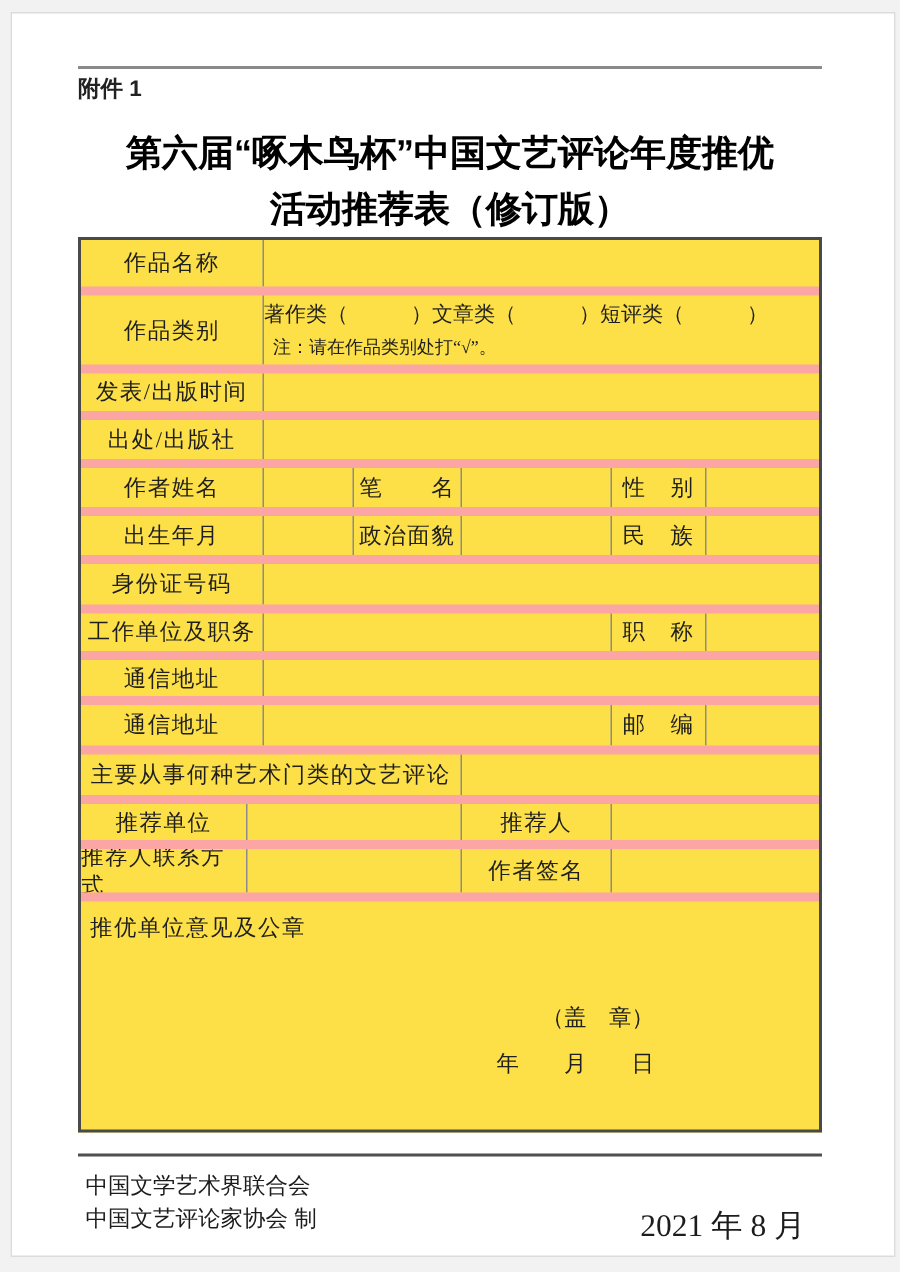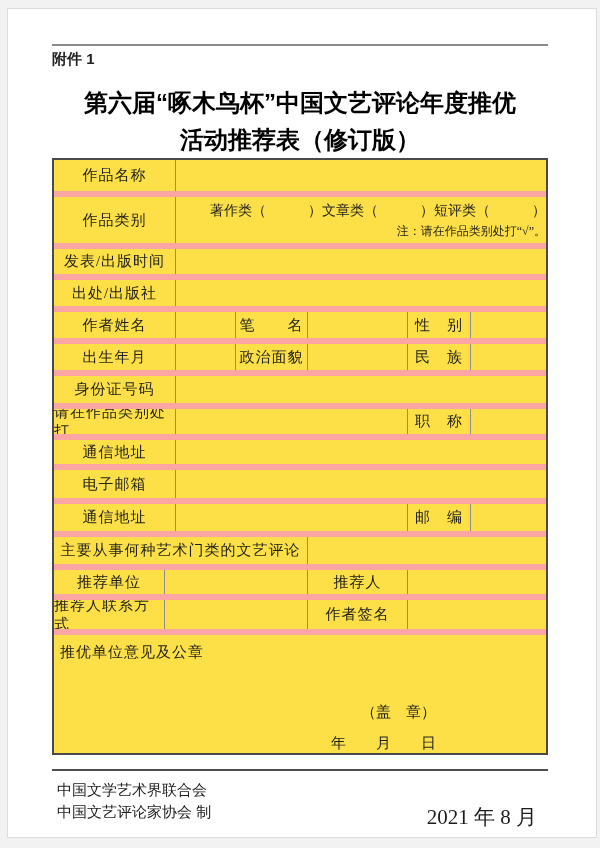--- a/index.html
+++ b/index.html
@@ -17,21 +17,21 @@
   .cell { display:flex; align-items:center; justify-content:center; font-size:15px; letter-spacing:1px; color:#1f1f1f; overflow:hidden; }
   .cell + .cell { border-left:1px solid #8c8c8c; }
 
   .hA{width:121px}.hB{width:60px}.hC{width:72px}.hD{width:100px}.hE{width:63px}.hF{width:76px}
   .hRest{width:371px}.hSpanMid{width:232px}
   .hA2{width:110px}.hV2{width:143px}.hL2{width:100px}.hV3{width:139px}
   .hL12{width:253px}.hV12{width:239px}
 
   .r31{height:31px}.r52{height:52px}.r32{height:32px}.r33{height:33px}.r30{height:30px}.r34{height:34px}.r35{height:35px}.rBig{height:124px; flex:1;}
 
-  .category-cell { flex-direction:column; justify-content:center; align-items:flex-end; letter-spacing:0; }
+  .category-cell { flex-direction:column; justify-content:center; align-items:flex-start; letter-spacing:0; }
   .category-options { text-align:center; font-size:14px; line-height:22px; }
   .category-note { text-align:left; padding-left:6px; font-size:12px; line-height:18px; color:#1f1f1f; }
 
   .opinion-cell { position:relative; width:100%; height:100%; }
   .opinion-label { position:absolute; left:6px; top:8px; font-size:15px; letter-spacing:1px; }
   .seal-hint { position:absolute; right:110px; top:68px; font-size:15px; }
   .date-hint { position:absolute; right:110px; top:99px; font-size:15px; }
 
   .footer-rule { position:absolute; left:52px; top:769px; width:496px; height:2px; background:#4f4f4f; }
   .footer-org1 { position:absolute; left:57px; top:781px; font-family:"Liberation Sans", sans-serif; font-size:15px; color:#1c1c1c; }
@@ -93,35 +93,31 @@
     <div class="cell hE">民　族</div>
     <div class="cell hF"></div>
   </div>
 
   <div class="row r33">
     <div class="cell hA">身份证号码</div>
     <div class="cell hRest"></div>
   </div>
 
   <div class="row r31">
-    <div class="cell hA">请在作品类别处打</div>
+    <div class="cell hA">工作单位及职务</div>
     <div class="cell hSpanMid"></div>
     <div class="cell hE">职　称</div>
     <div class="cell hF"></div>
   </div>
 
   <div class="row r30">
     <div class="cell hA">通信地址</div>
     <div class="cell hRest"></div>
   </div>
 
-  <div class="row r34">
-    <div class="cell hA">电子邮箱</div>
-    <div class="cell hRest"></div>
-  </div>
 
   <div class="row r33">
     <div class="cell hA">通信地址</div>
     <div class="cell hSpanMid"></div>
     <div class="cell hE">邮　编</div>
     <div class="cell hF"></div>
   </div>
 
   <div class="row r33">
     <div class="cell hL12">主要从事何种艺术门类的文艺评论</div>

